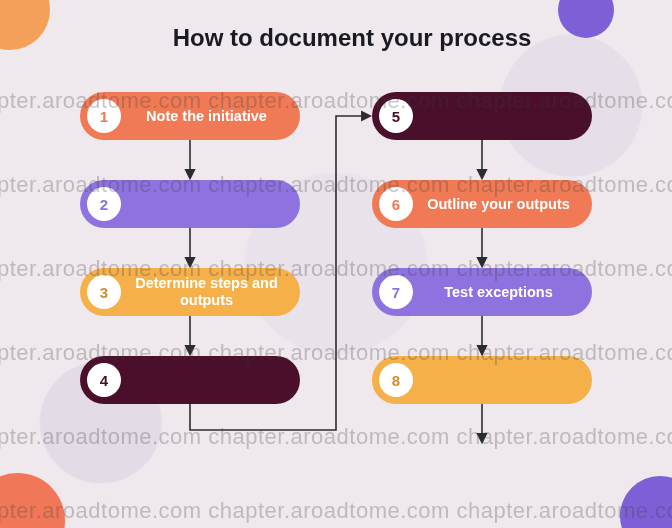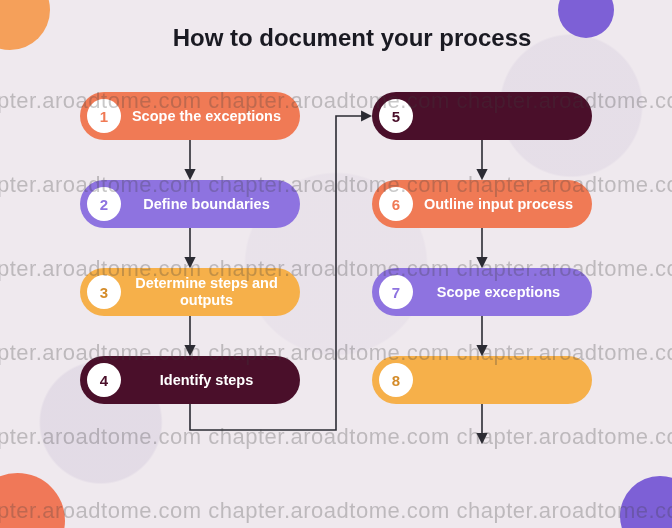--- a/index.html
+++ b/index.html
@@ -116,50 +116,48 @@
     <line x1="482" y1="404" x2="482" y2="442"></line>
   </g>
 </svg>
 
 <div class="stage">
 
   <div class="title">How to document your process</div>
 
   <div class="pill c-orange" style="left:80px; top:92px;">
     <div class="badge">1</div>
-    <div class="label">Scope the exceptions</div>
+    <div class="label">Note the initiative</div>
   </div>
 
   <div class="pill c-purple" style="left:80px; top:180px;">
     <div class="badge">2</div>
-    <div class="label">Define boundaries</div>
   </div>
 
   <div class="pill c-yellow" style="left:80px; top:268px;">
     <div class="badge">3</div>
     <div class="label">Determine steps and outputs</div>
   </div>
 
   <div class="pill c-maroon" style="left:80px; top:356px;">
     <div class="badge">4</div>
-    <div class="label">Identify steps</div>
   </div>
 
   <div class="pill c-maroon" style="left:372px; top:92px;">
     <div class="badge">5</div>
   </div>
 
   <div class="pill c-orange" style="left:372px; top:180px;">
     <div class="badge">6</div>
-    <div class="label">Outline input process</div>
+    <div class="label">Outline your outputs</div>
   </div>
 
   <div class="pill c-purple" style="left:372px; top:268px;">
     <div class="badge">7</div>
-    <div class="label">Scope exceptions</div>
+    <div class="label">Test exceptions</div>
   </div>
 
   <div class="pill c-yellow" style="left:372px; top:356px;">
     <div class="badge">8</div>
   </div>
 
 </div>
 
 <div class="watermark">
   <div class="watermark-row" style="top:88px;">chapter.aroadtome.com  chapter.aroadtome.com  chapter.aroadtome.com</div>

